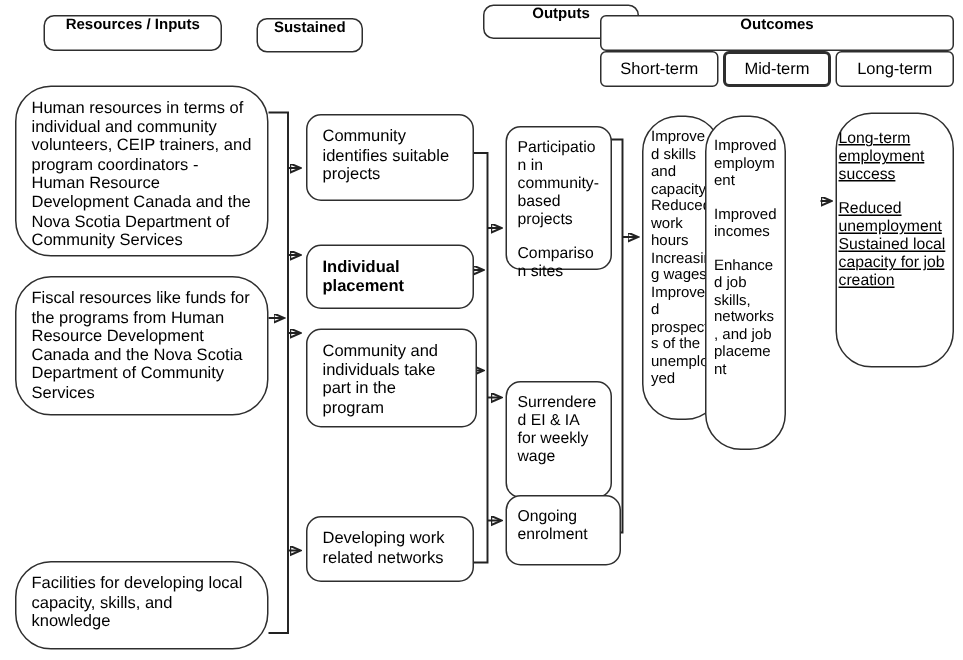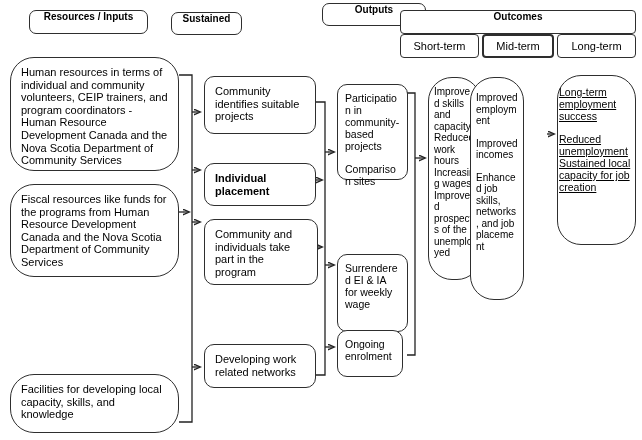--- a/index.html
+++ b/index.html
@@ -117,21 +117,21 @@
 
   <div class="box rnd10 sm" style="left:337px;top:84px;width:71px;height:96px;">
     <p class="gap-b">Participation in community-based projects</p>
     <p>Comparison sites</p>
   </div>
 
   <div class="box rnd10 sm" style="left:337px;top:226px;width:71px;height:78px;margin-top:28px;">
     <p>Surrendered EI &amp; IA for weekly wage</p>
   </div>
 
-  <div class="box rnd10 sm" style="left:337px;top:330px;width:66px;height:47px;">
+  <div class="box rnd10 sm" style="left:337px;top:330px;width:77px;height:47px;">
     <p>Ongoing enrolment</p>
   </div>
 
   <div class="box rounded xs" style="left:428px;top:77px;width:53px;height:203px;">
     <p>Improved skills and capacity</p>
     <p>Reduced work hours</p>
     <p>Increasing wages</p>
     <p>Improved prospects of the unemployed</p>
   </div>
 

